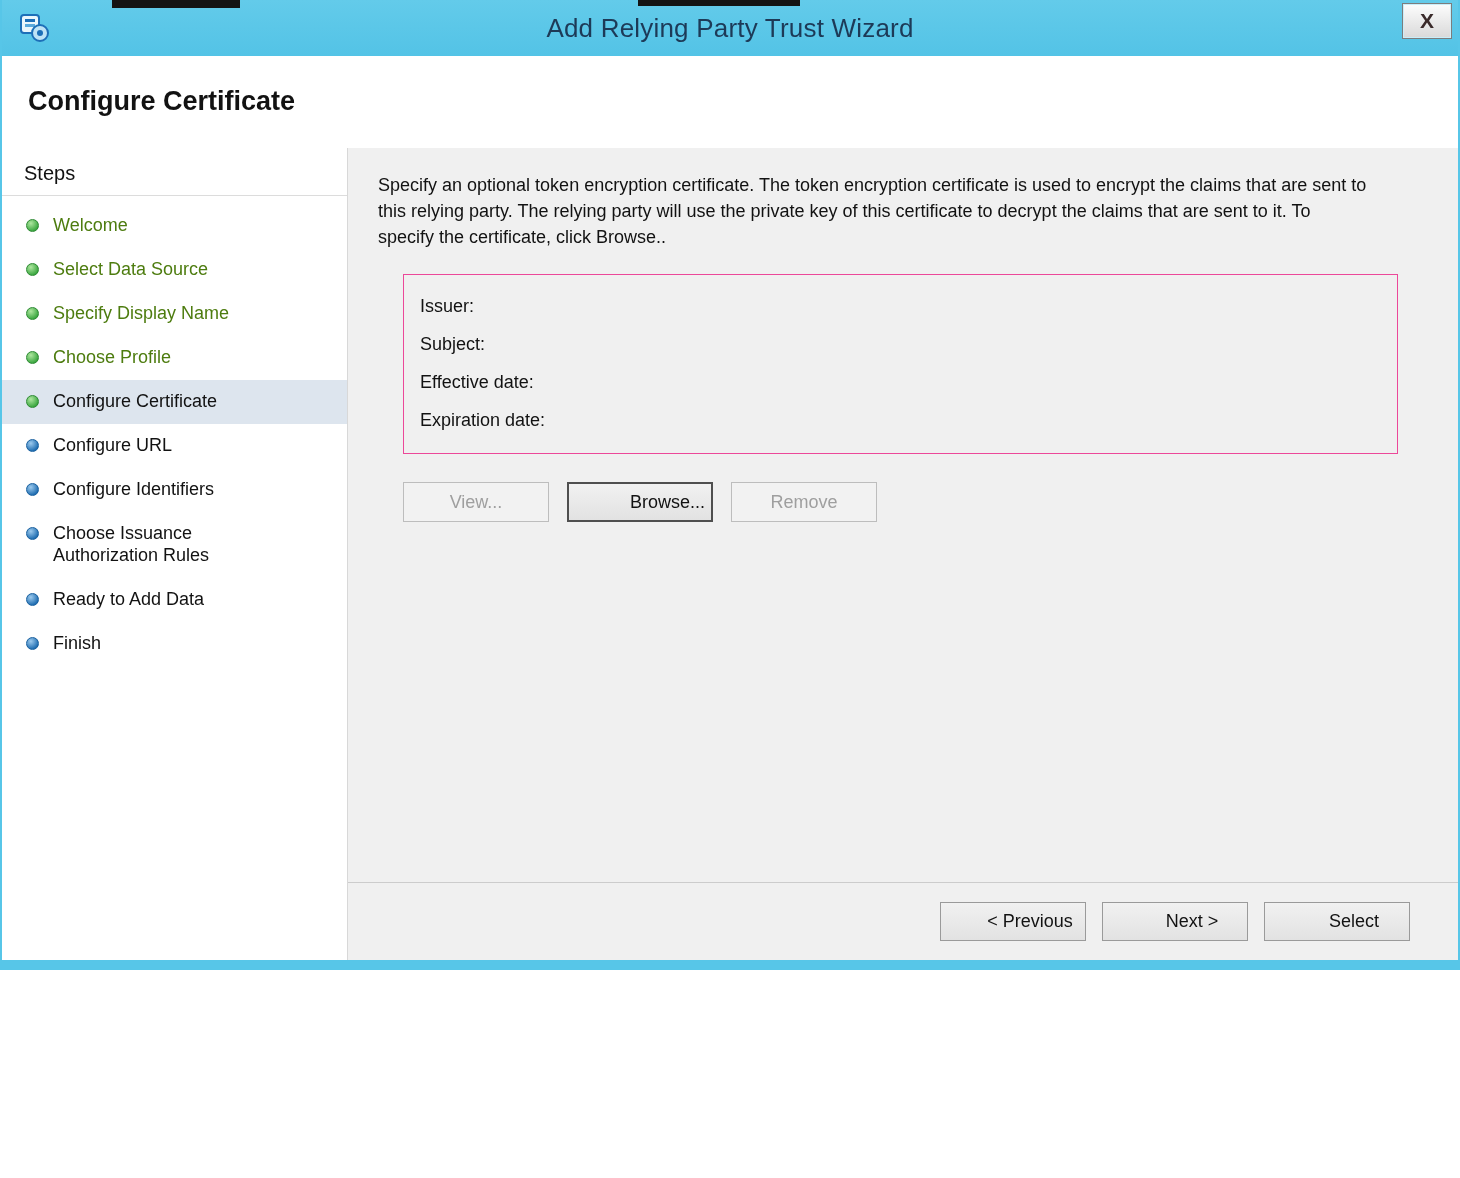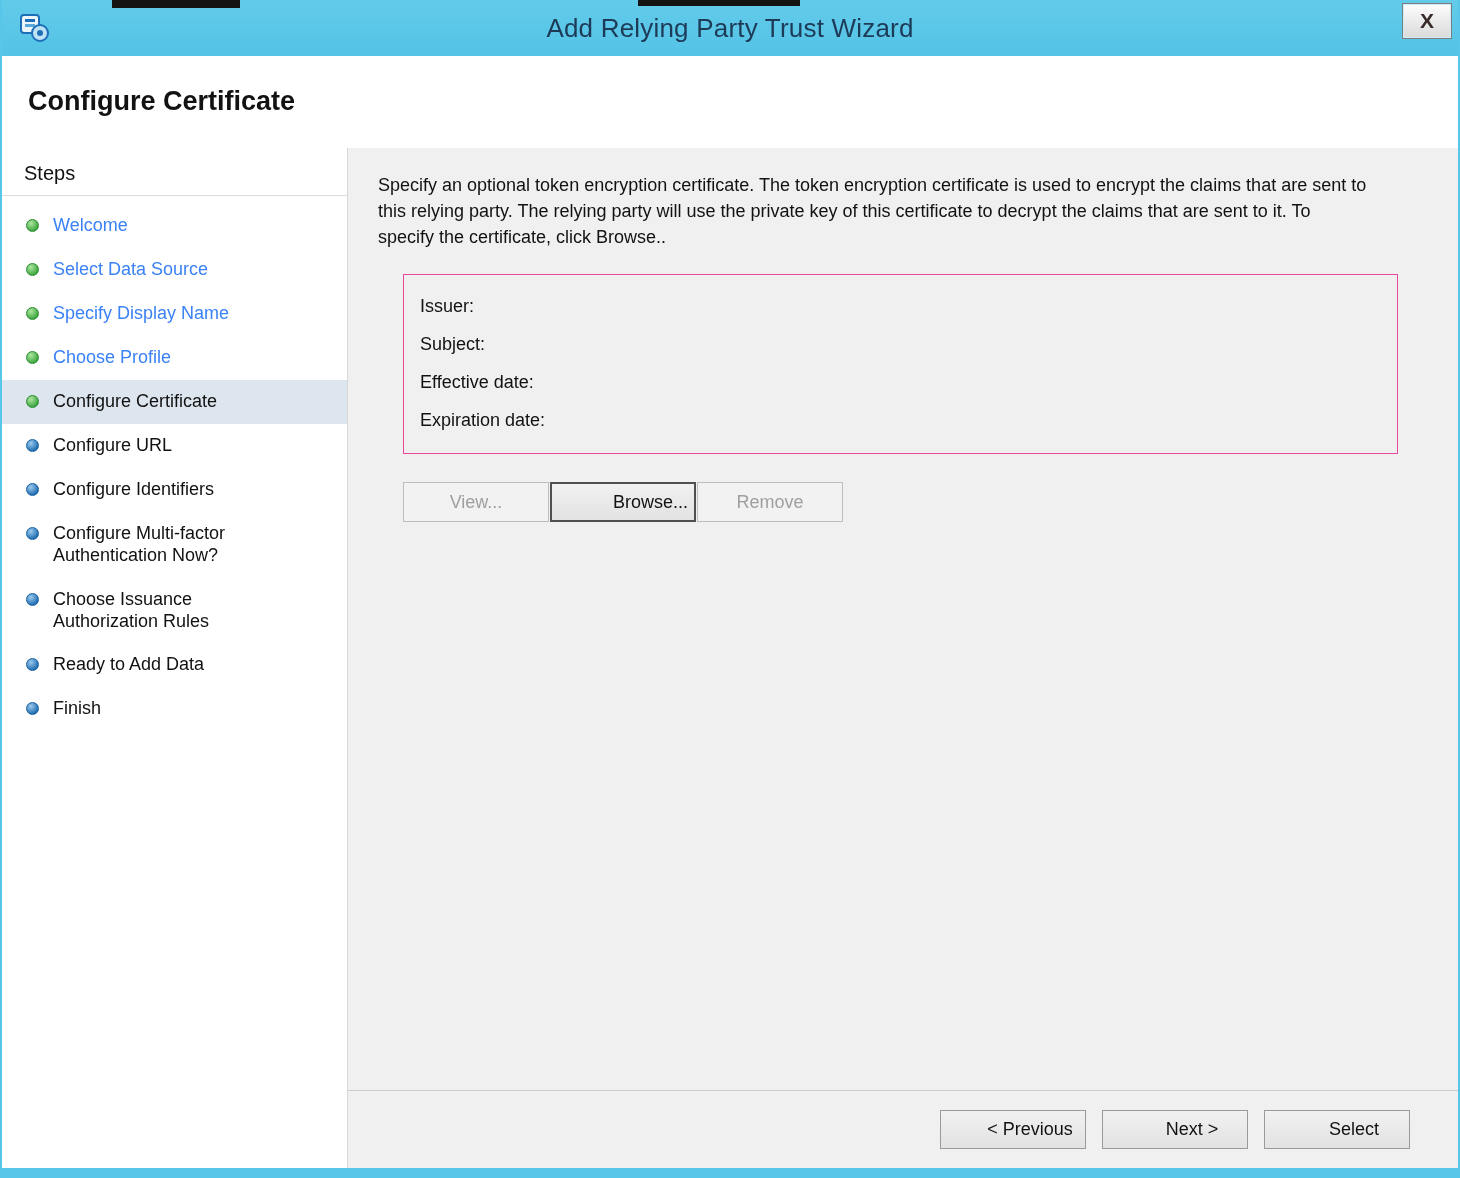--- a/index.html
+++ b/index.html
@@ -2,21 +2,21 @@
 <html><head>
 <meta charset="utf-8">
 <style>
   * { box-sizing: border-box; }
   html, body { margin: 0; padding: 0; background: #ffffff; }
   body { font-family: "Liberation Sans", sans-serif; }
 
   .window {
     position: relative;
     width: 1460px;
-    height: 1178px;
+    height: 970px;
     background: #ffffff;
     border-left: 2px solid #57c6e8;
     border-right: 2px solid #57c6e8;
     border-bottom: 10px solid #57c6e8;
     display: flex;
     flex-direction: column;
     overflow: hidden;
   }
 
   
@@ -114,21 +114,21 @@
   }
   .bullet.done {
     background: radial-gradient(circle at 35% 30%, #aee79f, #3aa63f 75%);
     border: 1px solid #2d8a33;
   }
   .bullet.pending {
     background: radial-gradient(circle at 35% 30%, #9ccaee, #1e6cb0 75%);
     border: 1px solid #19609f;
   }
   .step-label { max-width: 212px; }
-  .step.done .step-label { color: #3b82f6; }
+  .step.done .step-label { color: #4d7c0f; }
 
   
   .right-col { flex: 1; display: flex; flex-direction: column; min-width: 0; }
   .content {
     flex: 1;
     background: #f0f0f0;
     padding: 24px 60px 0 30px;
   }
   .description {
     font-size: 18px;
@@ -142,21 +142,21 @@
     padding: 12px 16px 14px 16px;
   }
   .cert-row {
     font-size: 18px;
     color: #121212;
     line-height: 38px;
   }
   .cert-buttons {
     margin: 28px 0 0 25px;
     display: flex;
-    gap: 1px;
+    gap: 18px;
   }
   .btn {
     font-family: "Liberation Sans", sans-serif;
     font-size: 18px;
     color: #121212;
     width: 146px;
     height: 40px;
     background: linear-gradient(#f1f1f1, #e2e2e2);
     border: 1px solid #9a9a9a;
     cursor: pointer;
@@ -244,24 +244,20 @@
         <div class="step pending">
           <span class="bullet pending"></span>
           <span class="step-label">Configure URL</span>
         </div>
 
         <div class="step pending">
           <span class="bullet pending"></span>
           <span class="step-label">Configure Identifiers</span>
         </div>
 
-        <div class="step pending">
-          <span class="bullet pending"></span>
-          <span class="step-label">Configure Multi-factor Authentication Now?</span>
-        </div>
 
         <div class="step pending">
           <span class="bullet pending"></span>
           <span class="step-label">Choose Issuance Authorization Rules</span>
         </div>
 
         <div class="step pending">
           <span class="bullet pending"></span>
           <span class="step-label">Ready to Add Data</span>
         </div>

